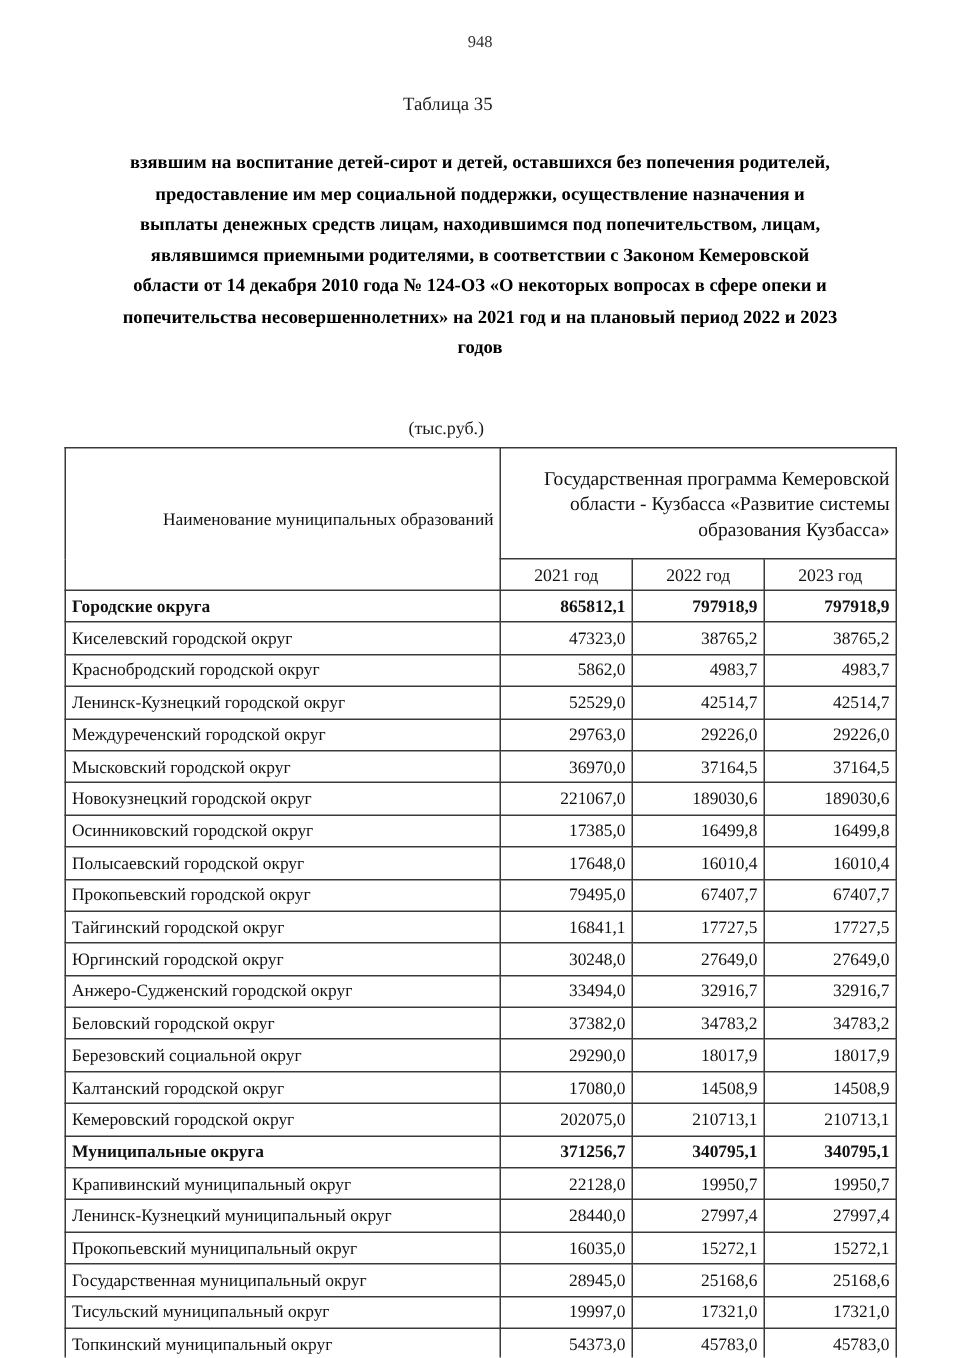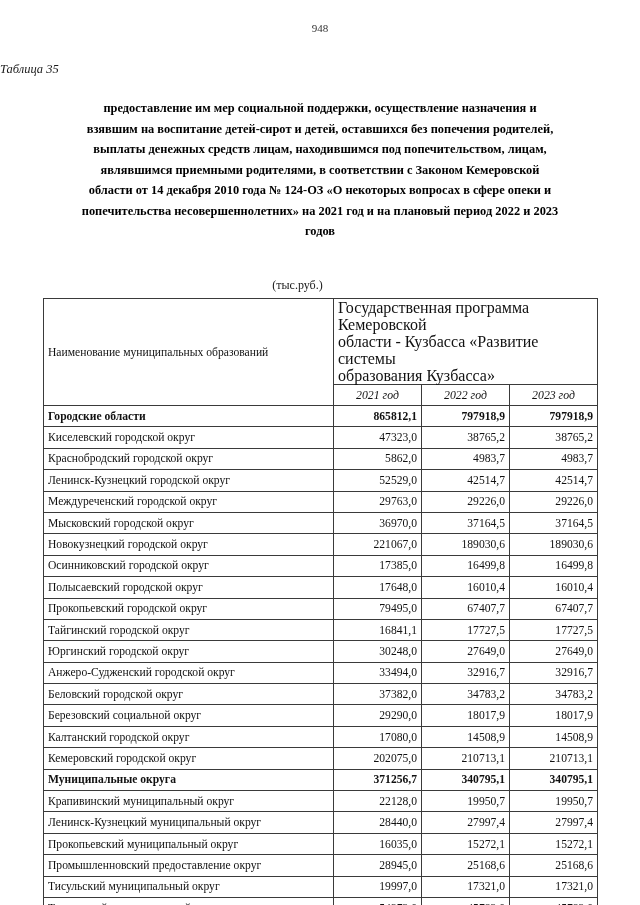--- a/index.html
+++ b/index.html
@@ -13,21 +13,21 @@
     -webkit-font-smoothing:antialiased;
   }
   .page{position:relative;width:640px;height:905px;padding-left:39px;}
 
   .page-number{
     position:absolute;top:22px;left:0;width:640px;
     text-align:center;font-size:11px;color:#333;
   }
   .table-label{
     position:absolute;top:62px;left:0;width:597px;
-    text-align:left;font-size:12.5px;color:#1a1a1a;font-style:italic;
+    text-align:center;font-size:12.5px;color:#1a1a1a;
   }
   .doc-title{
     position:absolute;top:98px;left:46px;width:548px;
     text-align:center;font-weight:bold;font-size:12.4px;
     line-height:20.5px;color:#000;
   }
   .units{
     position:absolute;top:278px;left:0;width:595px;
     text-align:center;font-size:12px;color:#1a1a1a;
   }
@@ -44,38 +44,37 @@
     padding:0 4px;
     vertical-align:middle;
     font-weight:normal;
     color:#111;
   }
   col.c-name{width:290px;}
   col.c-yr{width:88px;}
 
   th.head-name{
     height:73px;
-    text-align:left;
+    text-align:right;
     vertical-align:top;
     padding-top:5px;
     font-size:11.6px;
   }
   th.head-prog{
     height:73px;
-    text-align:left;
+    text-align:right;
     vertical-align:top;
     padding-top:5px;
     line-height:17px;
-    font-size:16px;
+    font-size:13px;
   }
   th.head-year{
     height:20px;
     text-align:center;
     font-size:11.8px;
-    font-style:italic;
   }
   td.rname{
     height:20.4px;
     text-align:left;
     white-space:nowrap;
   }
   td.rval{
     height:20.4px;
     text-align:right;
     padding-right:5px;
@@ -86,22 +85,22 @@
 </head>
 <body>
 
 <div class="page">
 
   <div class="page-number">948</div>
 
   <div class="table-label">Таблица 35</div>
 
   <div class="doc-title">
+      <div>взявшим на воспитание детей-сирот и детей, оставшихся без попечения родителей,</div>
       <div>предоставление им мер социальной поддержки, осуществление назначения и</div>
-      <div>взявшим на воспитание детей-сирот и детей, оставшихся без попечения родителей,</div>
       <div>выплаты денежных средств лицам, находившимся под попечительством, лицам,</div>
       <div>являвшимся приемными родителями, в соответствии с Законом Кемеровской</div>
       <div>области от 14 декабря 2010 года № 124-ОЗ «О некоторых вопросах в сфере опеки и</div>
       <div>попечительства несовершеннолетних» на 2021 год и на плановый период 2022 и 2023</div>
       <div>годов</div>
     </div>
 
   <div class="units">(тыс.руб.)</div>
 
   <table class="grid">
@@ -121,21 +120,21 @@
           </th>
       </tr>
       <tr>
         <th class="head-year">2021 год</th>
         <th class="head-year">2022 год</th>
         <th class="head-year">2023 год</th>
       </tr>
     </thead>
     <tbody id="tbody">
         <tr class="section">
-          <td class="rname">Городские области</td>
+          <td class="rname">Городские округа</td>
           <td class="rval">865812,1</td>
           <td class="rval">797918,9</td>
           <td class="rval">797918,9</td>
         </tr>
         <tr>
           <td class="rname">Киселевский городской округ</td>
           <td class="rval">47323,0</td>
           <td class="rval">38765,2</td>
           <td class="rval">38765,2</td>
         </tr>
@@ -247,21 +246,21 @@
           <td class="rval">27997,4</td>
           <td class="rval">27997,4</td>
         </tr>
         <tr>
           <td class="rname">Прокопьевский муниципальный округ</td>
           <td class="rval">16035,0</td>
           <td class="rval">15272,1</td>
           <td class="rval">15272,1</td>
         </tr>
         <tr>
-          <td class="rname">Промышленновский предоставление округ</td>
+          <td class="rname">Государственная муниципальный округ</td>
           <td class="rval">28945,0</td>
           <td class="rval">25168,6</td>
           <td class="rval">25168,6</td>
         </tr>
         <tr>
           <td class="rname">Тисульский муниципальный округ</td>
           <td class="rval">19997,0</td>
           <td class="rval">17321,0</td>
           <td class="rval">17321,0</td>
         </tr>

